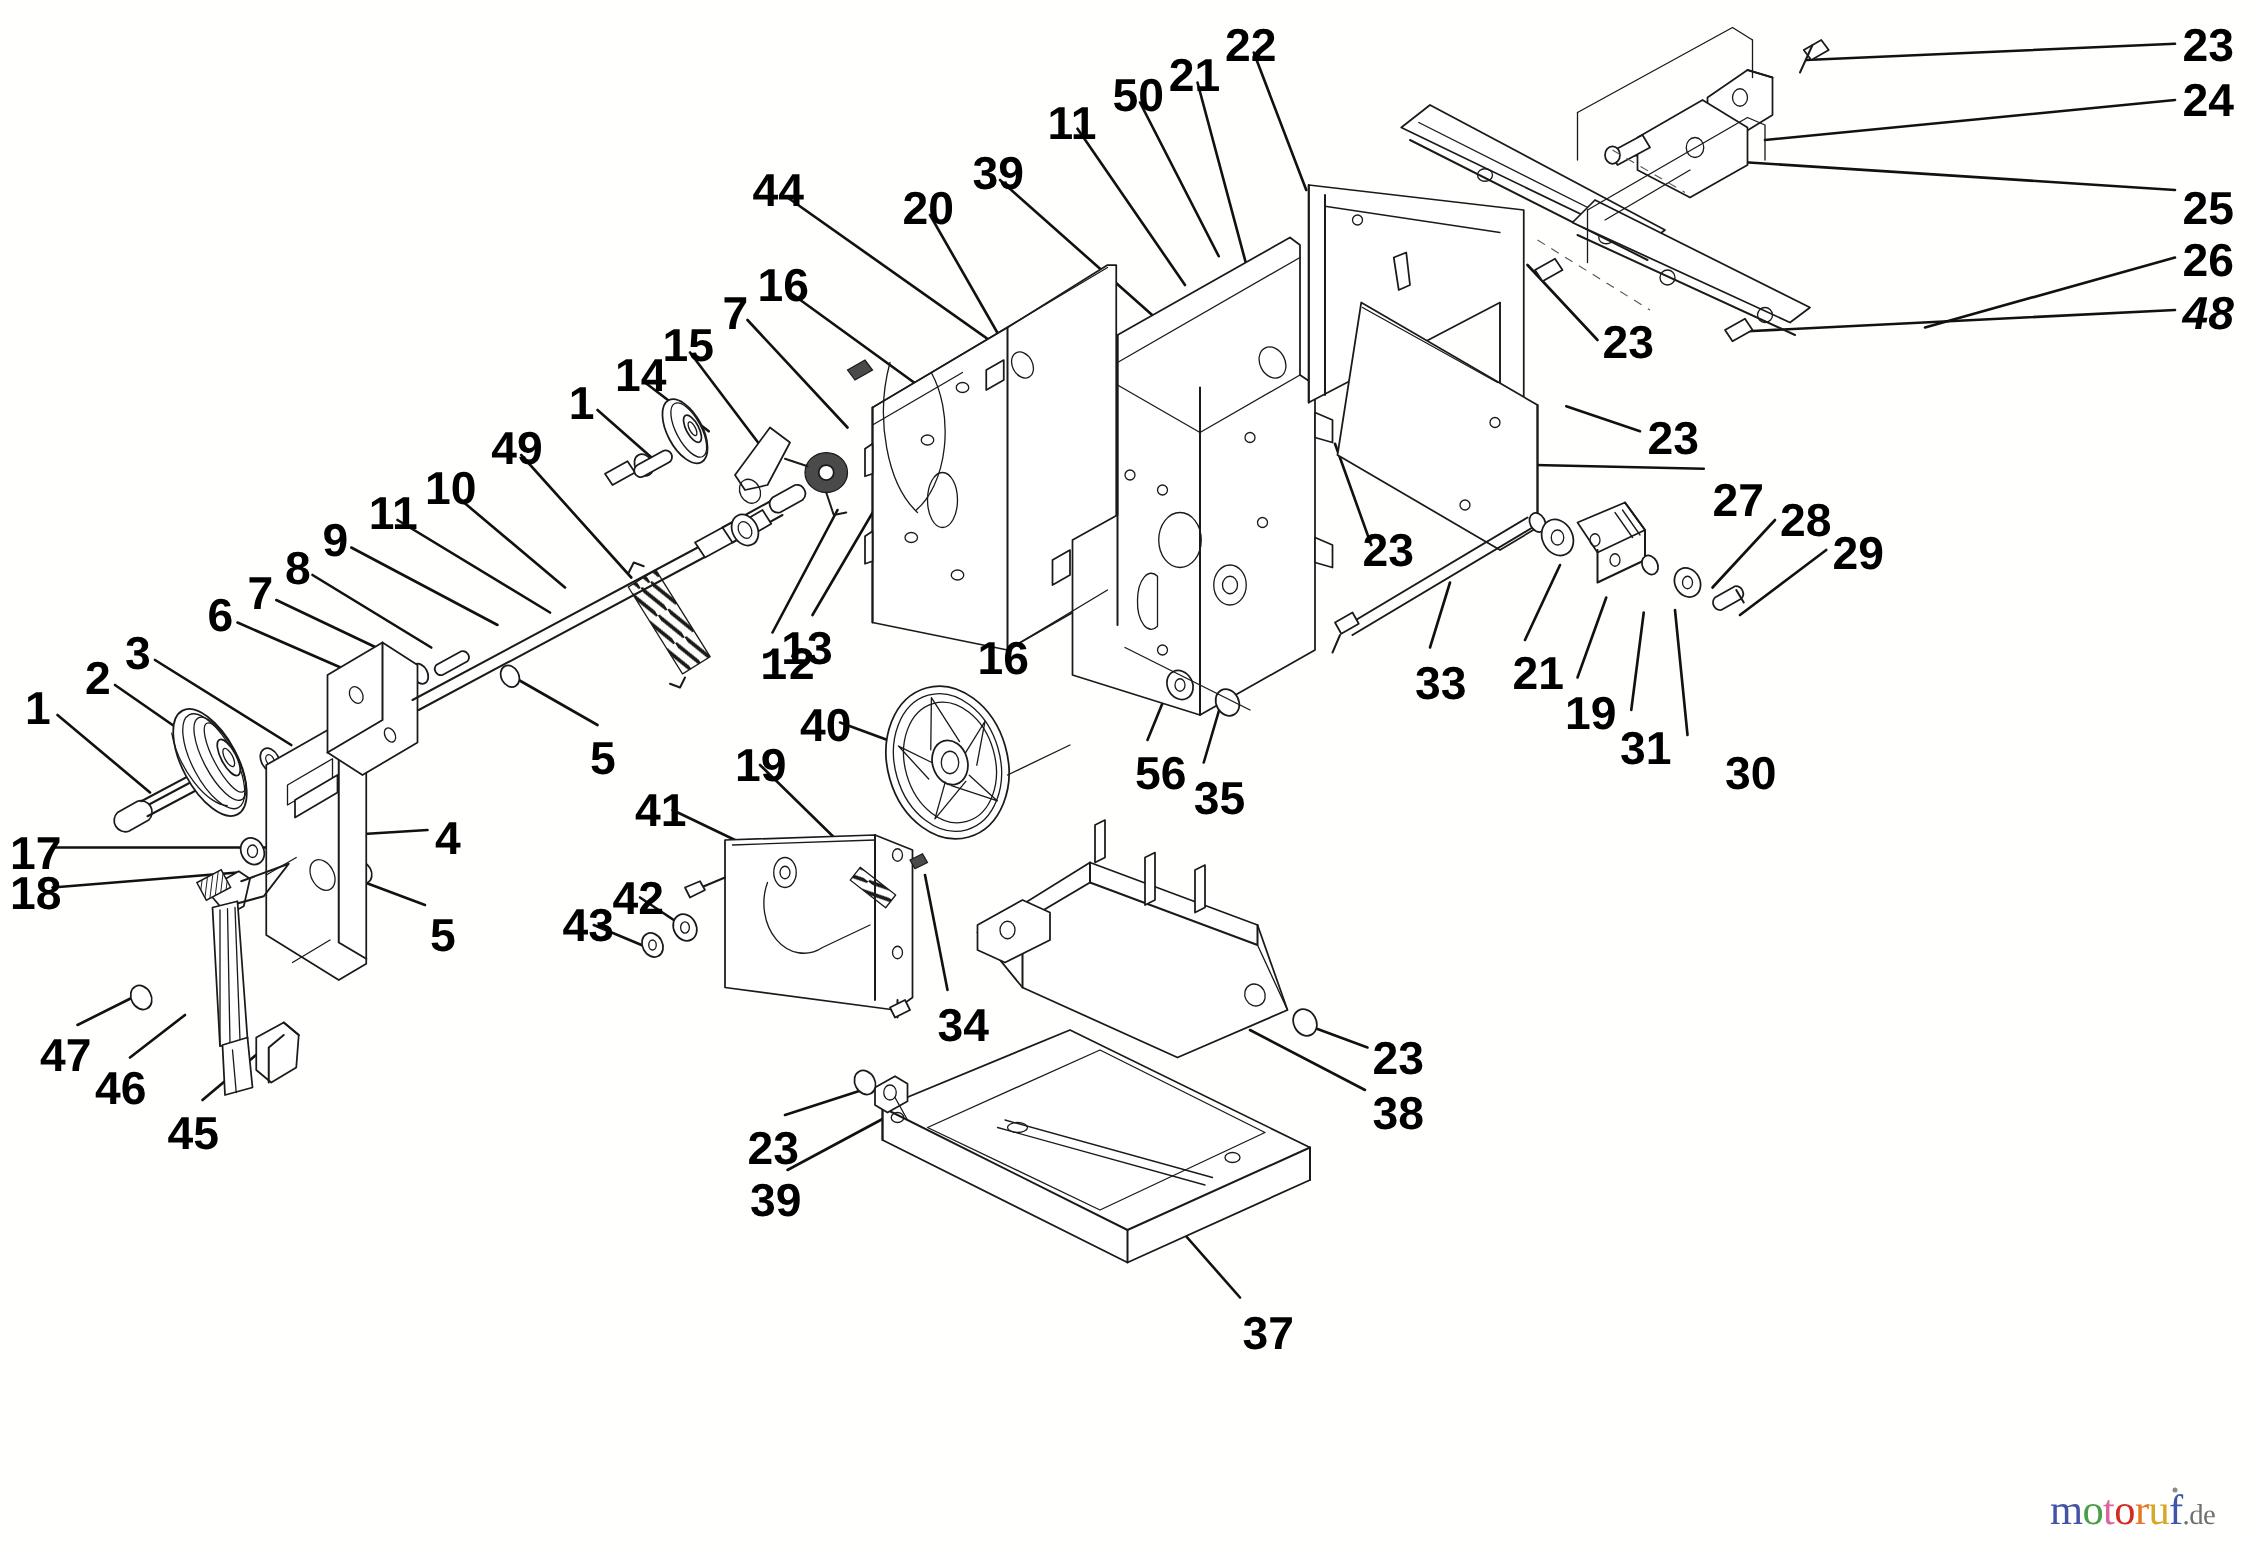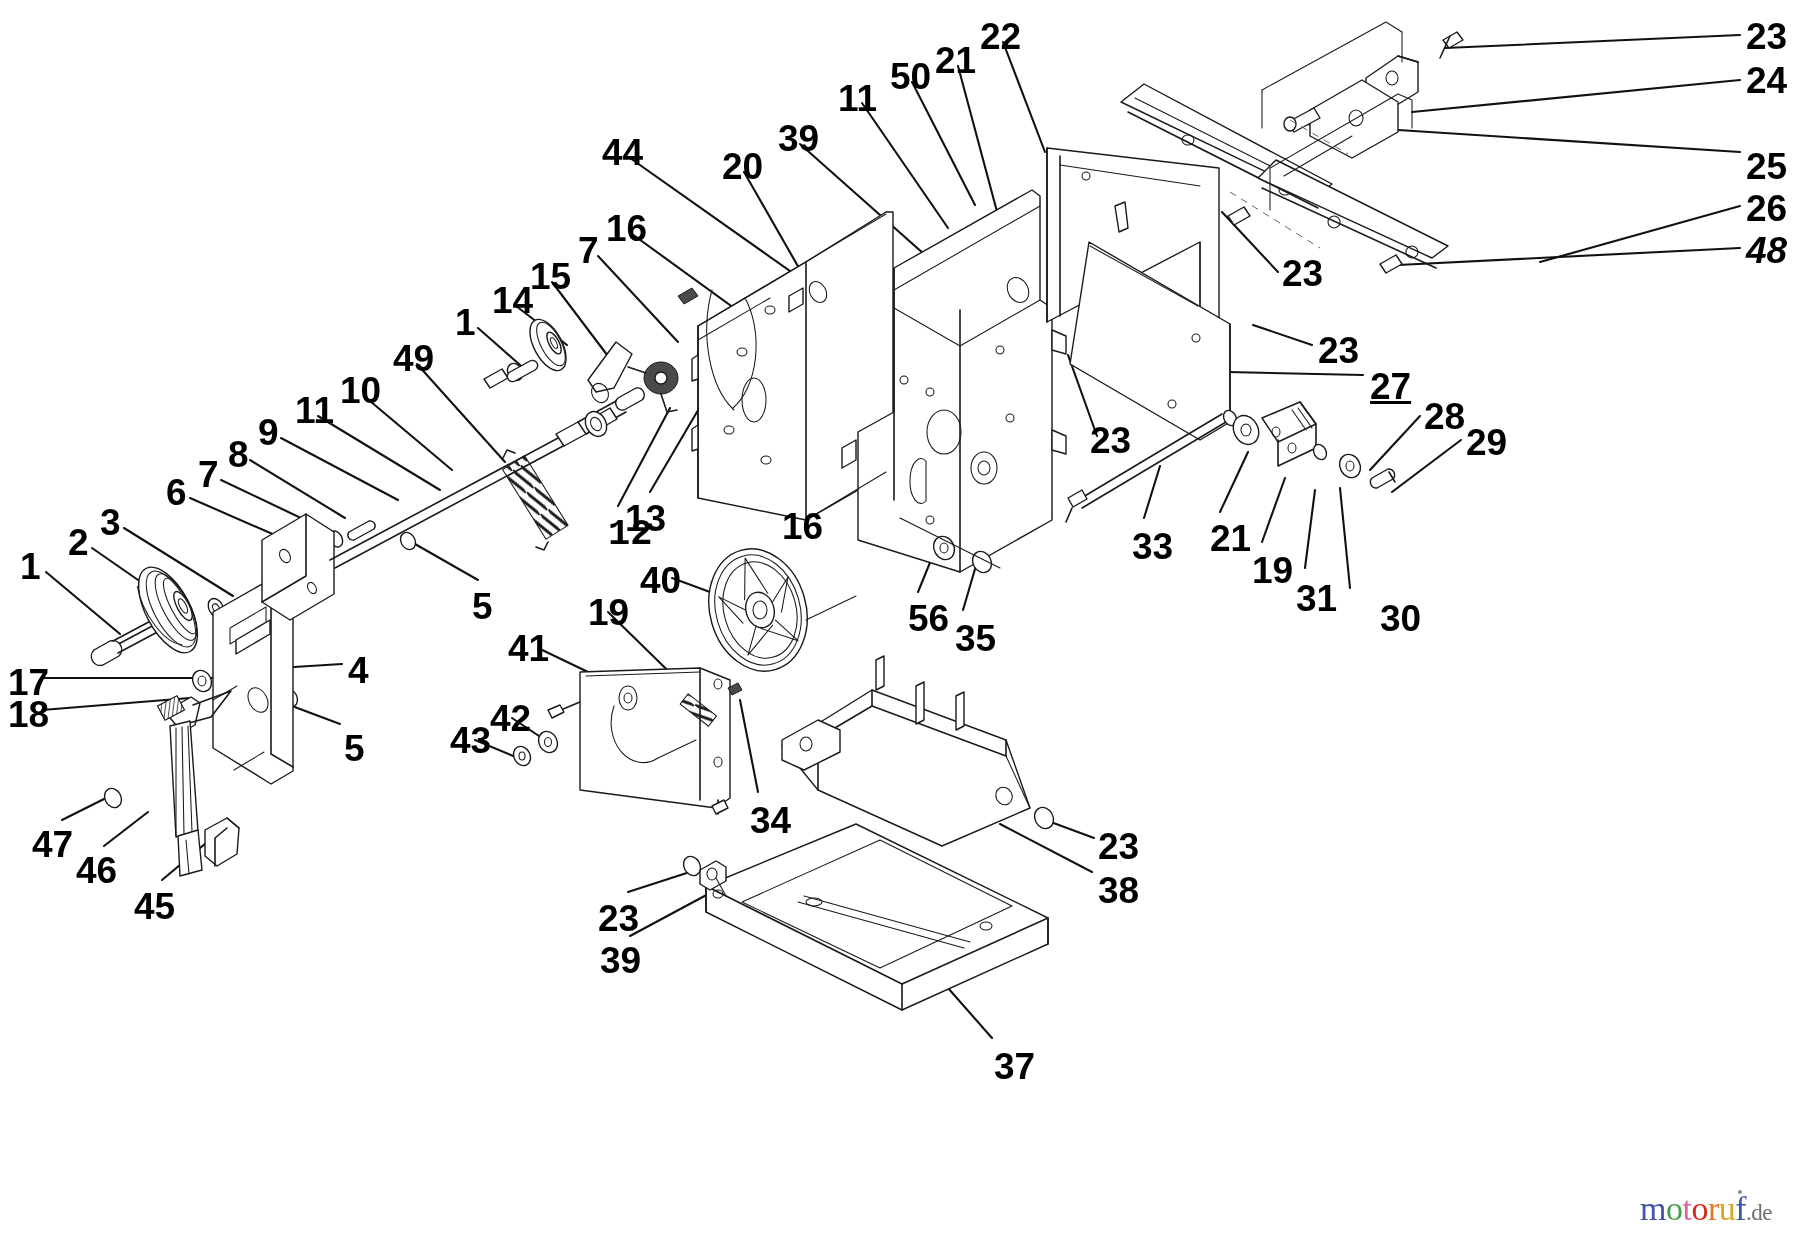--- a/index.html
+++ b/index.html
@@ -434,21 +434,21 @@
       <div class="callout c-lg" style="left: 1746px; top: 190px;">26</div>
       <div class="callout c-lg" style="left: 606px; top: 210px;">16</div>
       <div class="callout c-lg" style="left: 1746px; top: 232px; font-style: italic;">48</div>
       <div class="callout c-lg" style="left: 578px; top: 232px;">7</div>
       <div class="callout c-lg" style="left: 530px; top: 258px;">15</div>
       <div class="callout c-lg" style="left: 492px; top: 282px;">14</div>
       <div class="callout c-lg" style="left: 1282px; top: 255px;">23</div>
       <div class="callout c-lg" style="left: 455px; top: 304px;">1</div>
       <div class="callout c-lg" style="left: 1318px; top: 332px;">23</div>
       <div class="callout c-lg" style="left: 393px; top: 340px;">49</div>
-      <div class="callout c-lg" style="left: 1370px; top: 368px; text-decoration: underline;">27</div>
+      <div class="callout c-lg" style="left: 1370px; top: 382px;">27</div>
       <div class="callout c-lg" style="left: 340px; top: 372px;">10</div>
       <div class="callout c-lg" style="left: 295px; top: 392px;">11</div>
       <div class="callout c-lg" style="left: 1424px; top: 398px;">28</div>
       <div class="callout c-lg" style="left: 1466px; top: 424px;">29</div>
       <div class="callout c-lg" style="left: 258px; top: 414px;">9</div>
       <div class="callout c-lg" style="left: 228px; top: 436px;">8</div>
       <div class="callout c-lg" style="left: 198px; top: 456px;">7</div>
       <div class="callout c-lg" style="left: 166px; top: 474px;">6</div>
       <div class="callout c-lg" style="left: 782px; top: 508px;">16</div>
       <div class="callout c-lg" style="left: 625px; top: 500px;">13</div>

